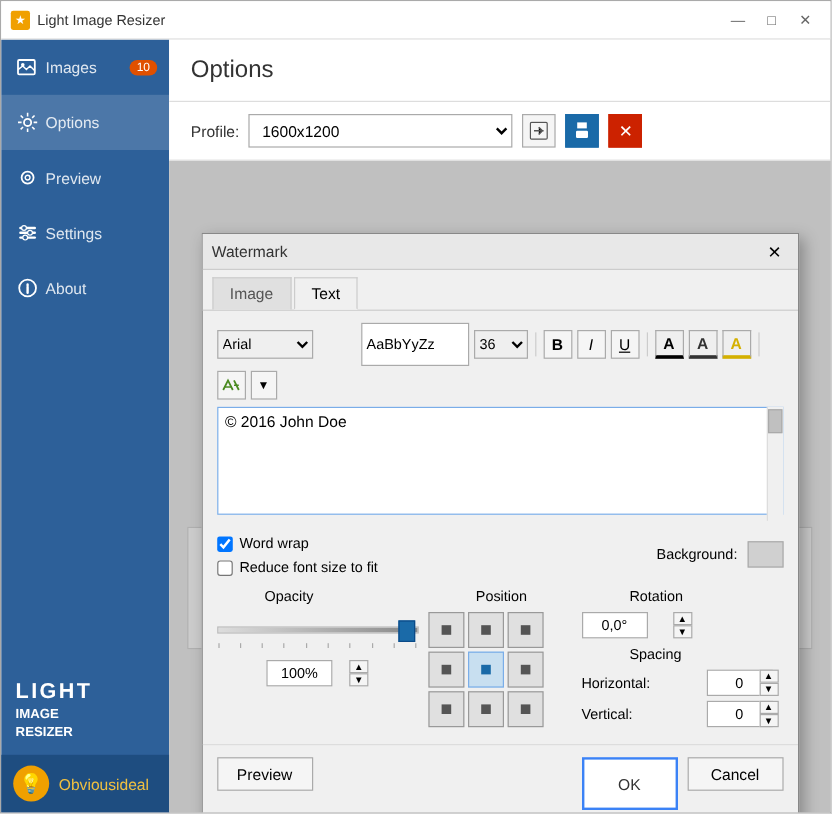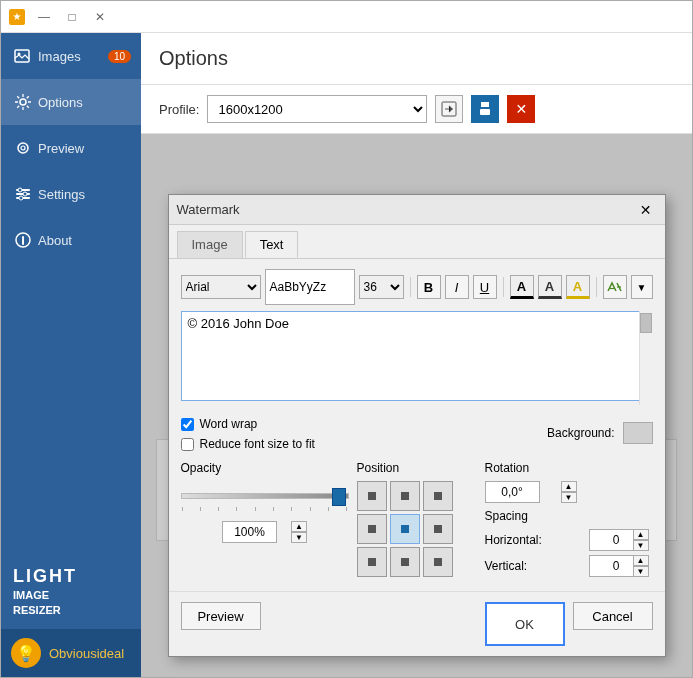--- a/index.html
+++ b/index.html
@@ -77,21 +77,21 @@
     .dialog-tabs { display: flex; padding: 6px 8px 0; gap: 0; background: #f0f0f0; border-bottom: 1px solid #ccc; }
     .dialog-tab { padding: 5px 14px; font-size: 13px; cursor: pointer; border: 1px solid #ccc; border-bottom: none; background: #e0e0e0; color: #555; margin-right: 2px; }
     .dialog-tab.active { background: #f0f0f0; color: #000; border-bottom: 1px solid #f0f0f0; z-index: 1; }
 
     
     .dialog-body { padding: 10px 12px; }
 
     
     .toolbar-row { display: flex; align-items: center; gap: 4px; margin-bottom: 6px; flex-wrap: wrap; }
     .font-select { width: 80px; height: 24px; border: 1px solid #aaa; font-size: 12px; }
-    .preview-text { width: 90px; height: 36px; border: 1px solid #aaa; font-size: 12px; background: white; display: flex; align-items: center; padding: 16px 4px; font-family: Arial; }
+    .preview-text { width: 90px; height: 36px; border: 1px solid #aaa; font-size: 12px; background: white; display: flex; align-items: center; padding: 16px 4px; font-family: Arial; margin-left: 36px; }
     .font-size-select { width: 45px; height: 24px; border: 1px solid #aaa; font-size: 12px; }
     .tool-btn { width: 24px; height: 24px; border: 1px solid #aaa; background: #f5f5f5; font-size: 13px; cursor: pointer; display: flex; align-items: center; justify-content: center; }
     .tool-btn.bold { font-weight: bold; }
     .tool-btn.italic { font-style: italic; }
     .tool-btn.underline { text-decoration: underline; }
     .color-btn { width: 24px; height: 24px; border: 1px solid #aaa; cursor: pointer; display: flex; align-items: center; justify-content: center; position: relative; font-size: 13px; font-weight: bold; }
     .color-drop { width: 22px; height: 24px; border: 1px solid #aaa; background: #f5f5f5; cursor: pointer; display: flex; align-items: center; justify-content: center; font-size: 10px; }
 
     
     .text-area { width: 100%; height: 90px; border: 1px solid #7aade8; background: white; padding: 4px 6px; font-size: 13px; font-family: Arial; resize: none; outline: none; }
@@ -100,21 +100,21 @@
     .options-row { display: flex; align-items: center; gap: 6px; margin-top: 6px; font-size: 12px; }
     .checkbox-small { width: 13px; height: 13px; }
     .background-row { display: flex; align-items: center; gap: 8px; float: right; font-size: 12px; margin-top: 4px; }
     .bg-color-box { width: 30px; height: 22px; background: #d0d0d0; border: 1px solid #aaa; }
 
     
     .three-cols { display: flex; gap: 8px; margin-top: 10px; }
 
     
     .col-opacity { flex: 1; }
-    .col-label { font-size: 12px; margin-bottom: 6px; font-weight: 500; }
+    .col-label { font-size: 12px; margin-bottom: 6px; font-weight: 500; margin-left: 40px; }
     .opacity-slider-track { height: 6px; background: linear-gradient(to right, #ddd, #888); margin: 8px 0; position: relative; border: 1px solid #bbb; }
     .opacity-thumb { position: absolute; right: 2px; top: -6px; width: 14px; height: 18px; background: #1a6aa8; border: 1px solid #0a4a88; cursor: pointer; }
     .opacity-tick-row { display: flex; justify-content: space-between; padding: 0 1px; }
     .opacity-tick { width: 1px; height: 4px; background: #aaa; }
     .opacity-input-row { display: flex; align-items: center; justify-content: center; margin-top: 6px; gap: 14px; }
     .opacity-input { width: 55px; height: 22px; border: 1px solid #aaa; text-align: center; font-size: 12px; }
     .spin-btn-group { display: flex; flex-direction: column; }
     .spin-btn { width: 16px; height: 11px; border: 1px solid #aaa; background: #f5f5f5; font-size: 8px; cursor: pointer; display: flex; align-items: center; justify-content: center; line-height: 1; }
 
     
@@ -140,20 +140,21 @@
 
     .toolbar-divider { width: 1px; height: 20px; background: #ccc; margin: 0 2px; }
   </style>
 </head>
 <body>
 
 <div class="app-window">
 
   <div class="title-bar">
     <div class="title-bar-icon">★</div>
+    <span class="title-bar-text">Light Image Resizer</span>
     <div class="title-bar-controls">
       <button class="title-bar-btn">—</button>
       <button class="title-bar-btn">□</button>
       <button class="title-bar-btn close">✕</button>
     </div>
   </div>
 
   <div class="main-content">
 
     <div class="sidebar">

